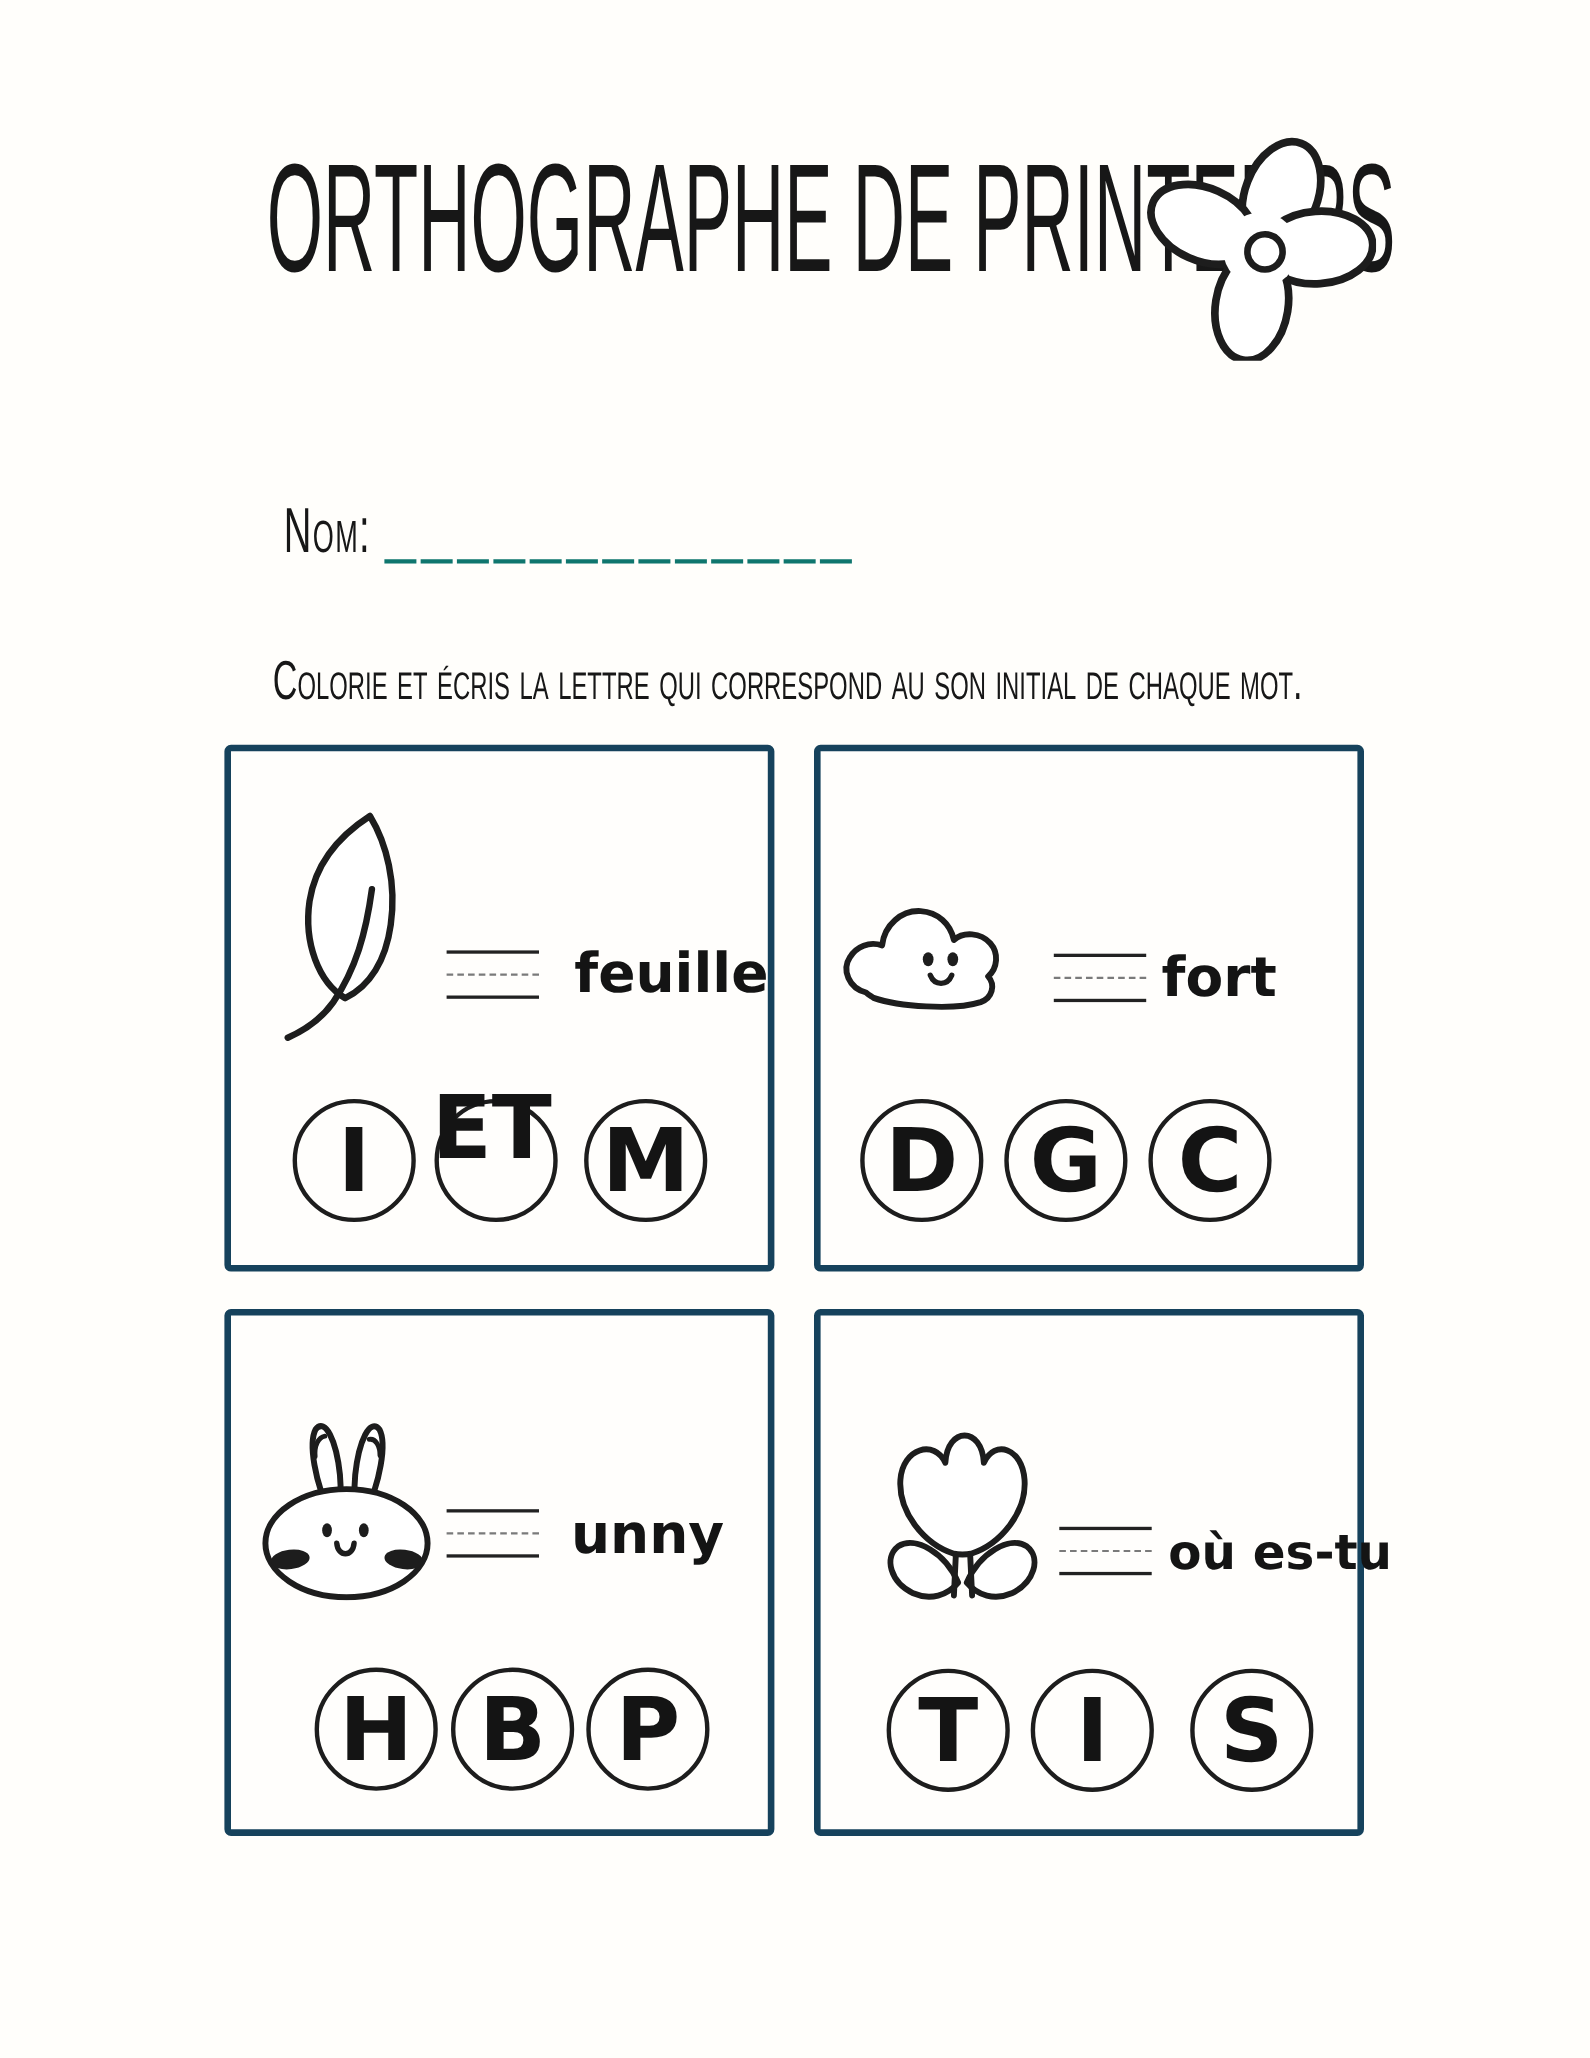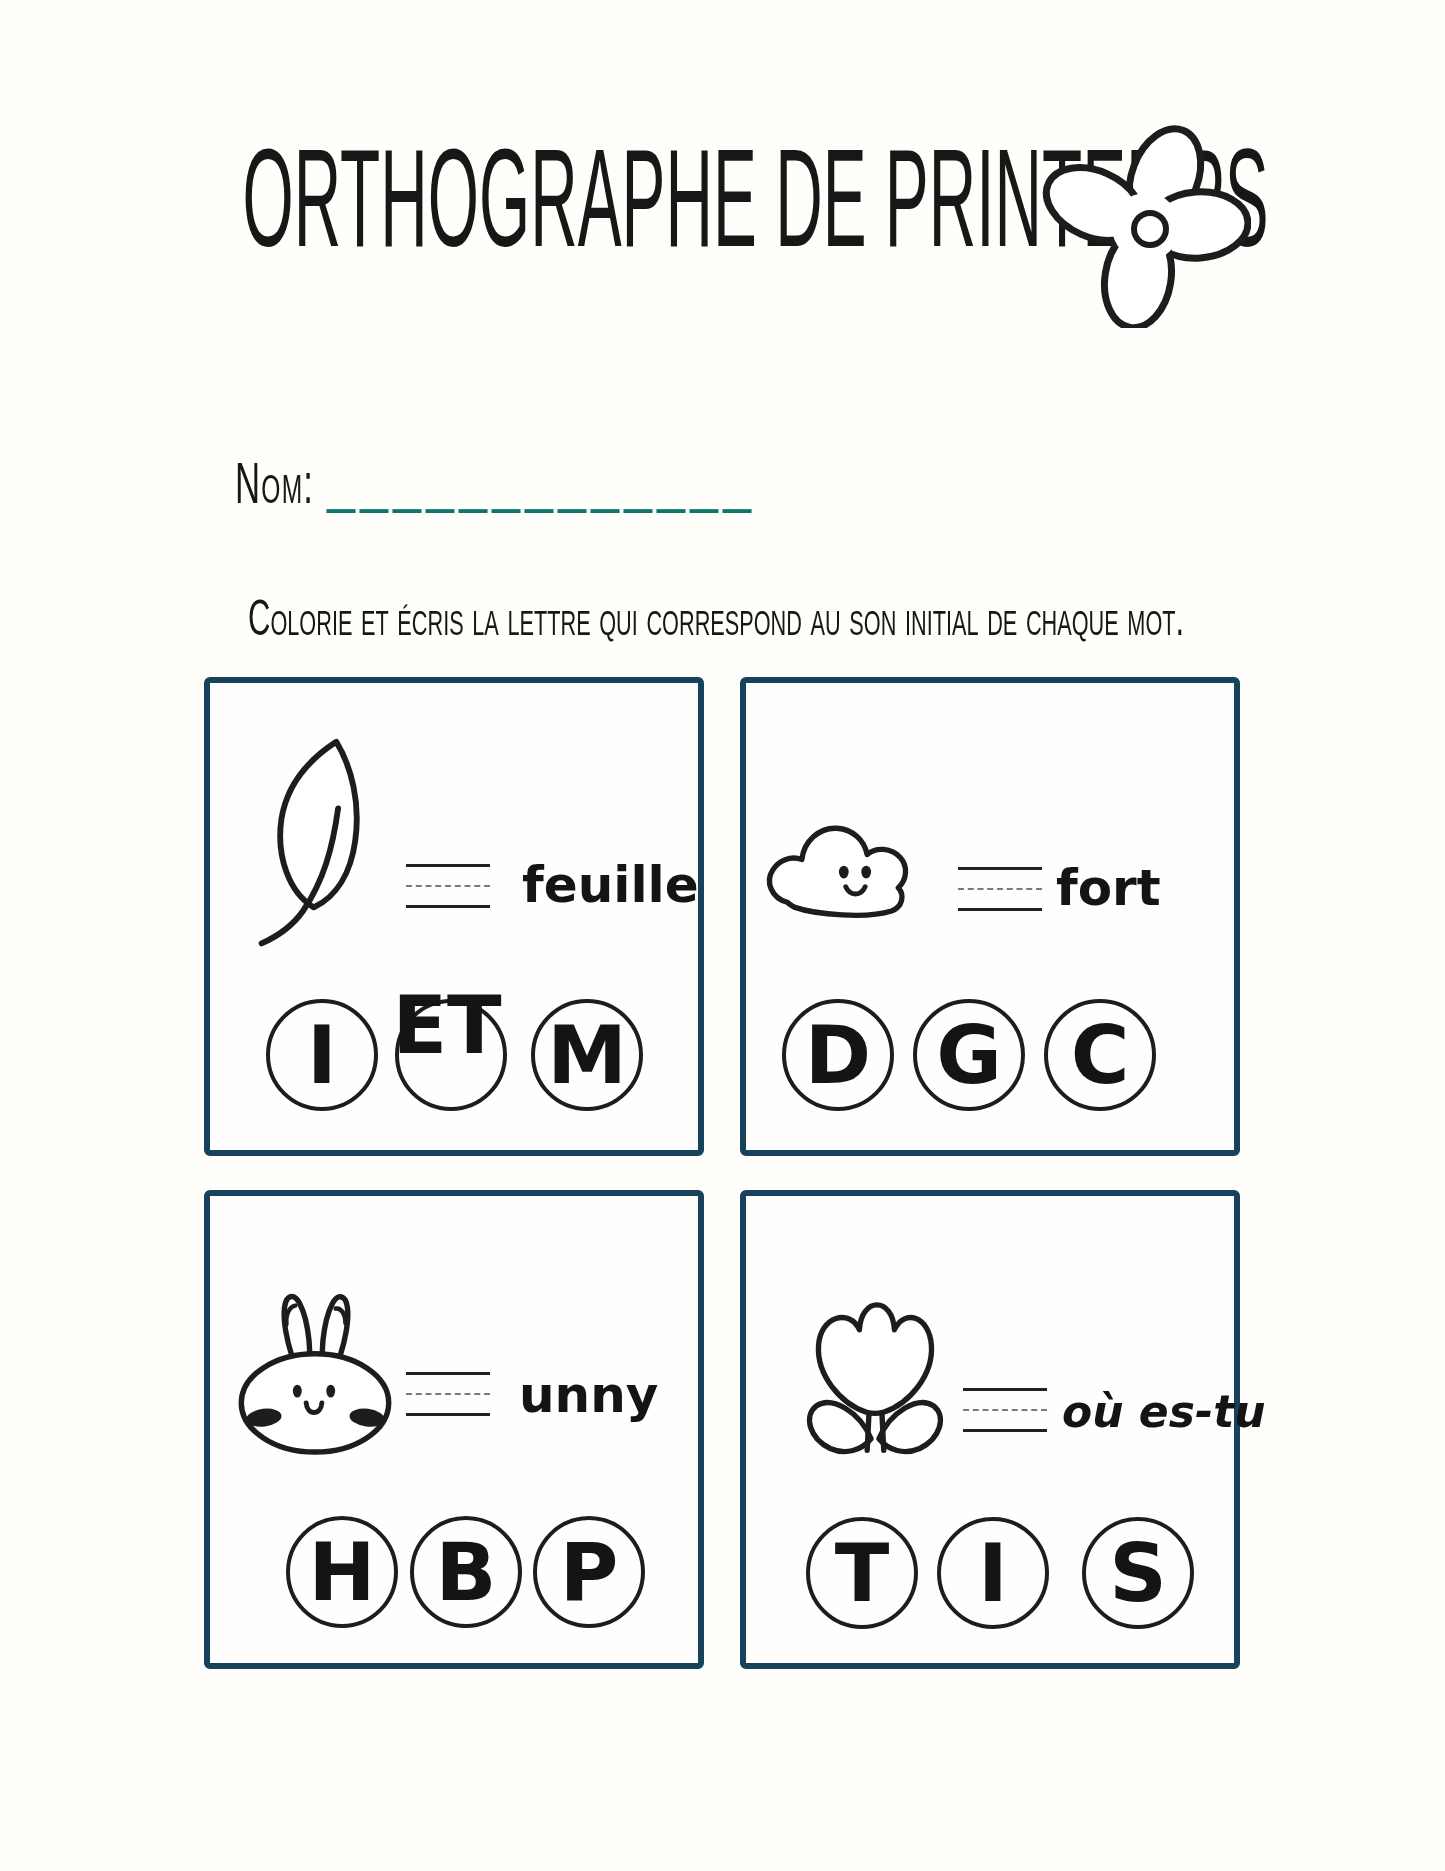--- a/index.html
+++ b/index.html
@@ -12,21 +12,21 @@
 
   
   .title-row { position:absolute; left:0; top:128px; width:100%; display:flex; justify-content:center; }
   .title-row h1 {
     font-size:140px; line-height:140px; font-weight:400; white-space:nowrap;
     transform:scaleX(0.47); margin-left:66px; color:#171717;
   }
   .title-flower { position:absolute; left:1036px; top:110px; z-index:2; }
 
   
-  .field { position:absolute; height:70px; }
+  .field { position:absolute; height:70px;margin-left:23px; }
   .field-name { left:235px; top:452px; }
   .field-date { left:912px; top:452px; }
   .flabel {
     display:inline-block; font-size:58px; line-height:62px; font-variant:small-caps;
     transform:scaleX(0.60); transform-origin:left bottom; letter-spacing:2px; color:#171717;
     white-space:nowrap;
   }
   .blank {
     position:absolute; top:-2px; font-family:"DejaVu Sans", sans-serif;
     font-size:56px; line-height:62px; letter-spacing:5px; color:#0f766e; white-space:nowrap;
@@ -66,21 +66,21 @@
   .ln.s { border-top:3px solid #222; }
   .ln.d { border-top:2px dashed #7a7a7a; margin-top:18px; margin-bottom:18px; }
 
   .word {
     position:absolute; font-family:"DejaVu Sans", sans-serif; font-weight:bold;
     font-size:50px; line-height:50px; color:#141414; white-space:nowrap;
   }
   .c1 .word { left:312px; top:177px; }
   .c2 .word { left:310px; top:180px; }
   .c3 .word { left:309px; top:174px; }
-  .c4 .word { left:316px; top:192px; font-size:44px; line-height:48px;font-style:italic; }
+  .c4 .word { left:316px; top:192px; font-size:44px; line-height:48px; }
 
   .opt {
     position:absolute; width:112px; height:112px; border:4px solid #1d1d1d; border-radius:50%;
     display:flex; align-items:center; justify-content:center;
     font-family:"DejaVu Sans", sans-serif; font-weight:bold; font-size:80px; color:#141414;
   }
   .opt span { display:inline-block; }
   .opt span.raise { transform:translate(-4px,-30px); }
   .c1 .opt:nth-child(1){ left:56px;  top:316px; }
   .c1 .opt:nth-child(2){ left:185px; top:316px; }

